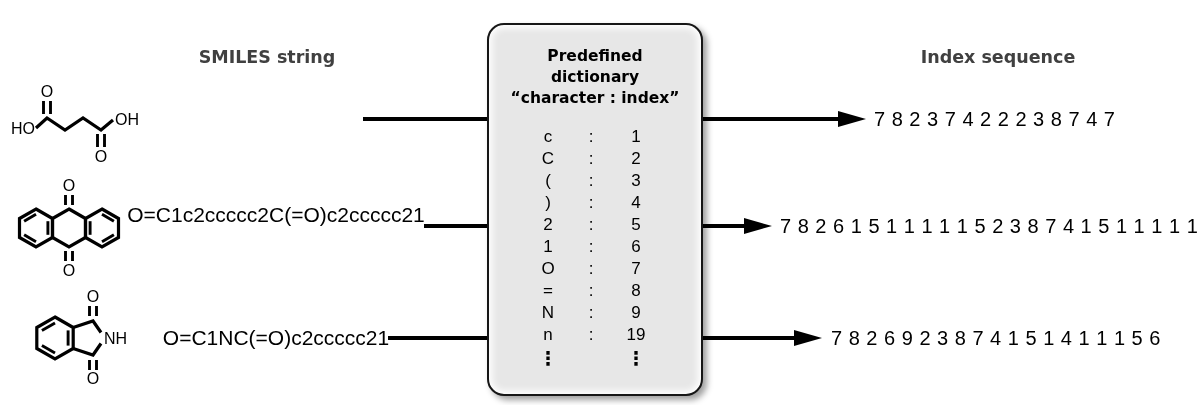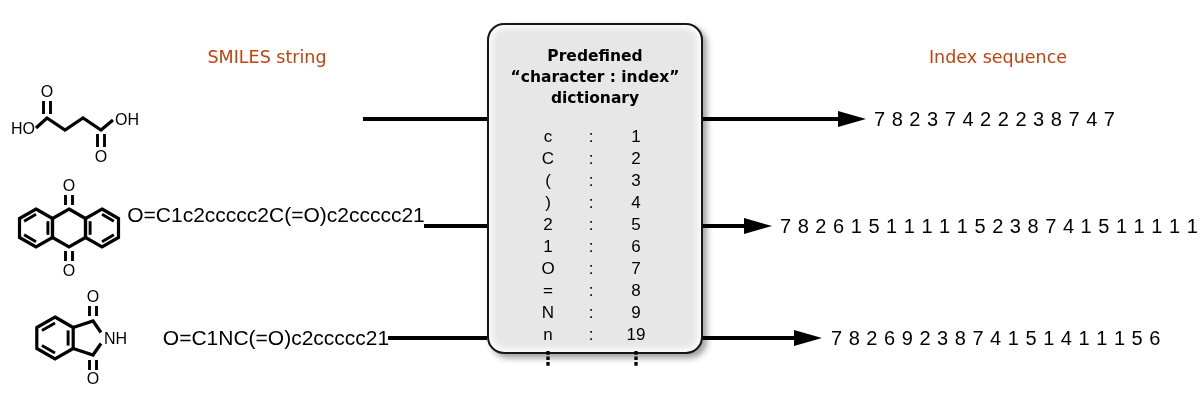--- a/index.html
+++ b/index.html
@@ -4,25 +4,25 @@
 <style>
   html,body{margin:0;padding:0;background:#ffffff;}
   #canvas{
     position:relative;width:1200px;height:405px;background:#ffffff;
     font-family:"Liberation Sans","DejaVu Sans",sans-serif;color:#000;
     overflow:hidden;
   }
   .hdr{
     position:absolute;text-align:center;
     font-family:"DejaVu Sans","Liberation Sans",sans-serif;
-    font-weight:normal;font-size:17.5px;color:#c2410c;white-space:nowrap;
+    font-weight:bold;font-size:17.5px;color:#404040;white-space:nowrap;
   }
   
   #dict-box{
-    position:absolute;left:487px;top:23px;width:216px;height:331px;
+    position:absolute;left:487px;top:23px;width:216px;height:373px;
     box-sizing:border-box;background:#e7e7e7;
     border:2.5px solid #161616;border-radius:17px;
     box-shadow:inset 0 0 7px 3px #ffffff, 4px 4px 6px rgba(0,0,0,0.38);
   }
   #dict-title{
     padding-top:21px;text-align:center;
     font-family:"DejaVu Sans","Liberation Sans",sans-serif;
     font-weight:bold;font-size:15.5px;line-height:21px;white-space:nowrap;
   }
   #dict-table{margin-top:17px;}
@@ -124,22 +124,22 @@
 
   <div class="smiles" style="top:325px;">O=C1NC(=O)c2ccccc21</div>
   <div class="hline" style="left:388px;top:336px;width:99px;"></div>
   <div class="hline" style="left:701px;top:336px;width:96px;"></div>
   <div class="ahead" style="left:794px;top:329.5px;"></div>
   <div class="seq" style="left:831px;top:325px;">7 8 2 6 9 2 3 8 7 4 1 5 1 4 1 1 1 5 6</div>
 
   <div id="dict-box">
     <div id="dict-title">
       <div>Predefined</div>
+      <div>dictionary</div>
       <div>“character : index”</div>
-      <div>dictionary</div>
     </div>
     <div id="dict-table">
       <div class="dict-row">
         <span class="dict-char">c</span>
         <span class="dict-colon">:</span>
         <span class="dict-index">1</span>
       </div>
       <div class="dict-row">
         <span class="dict-char">C</span>
         <span class="dict-colon">:</span>

